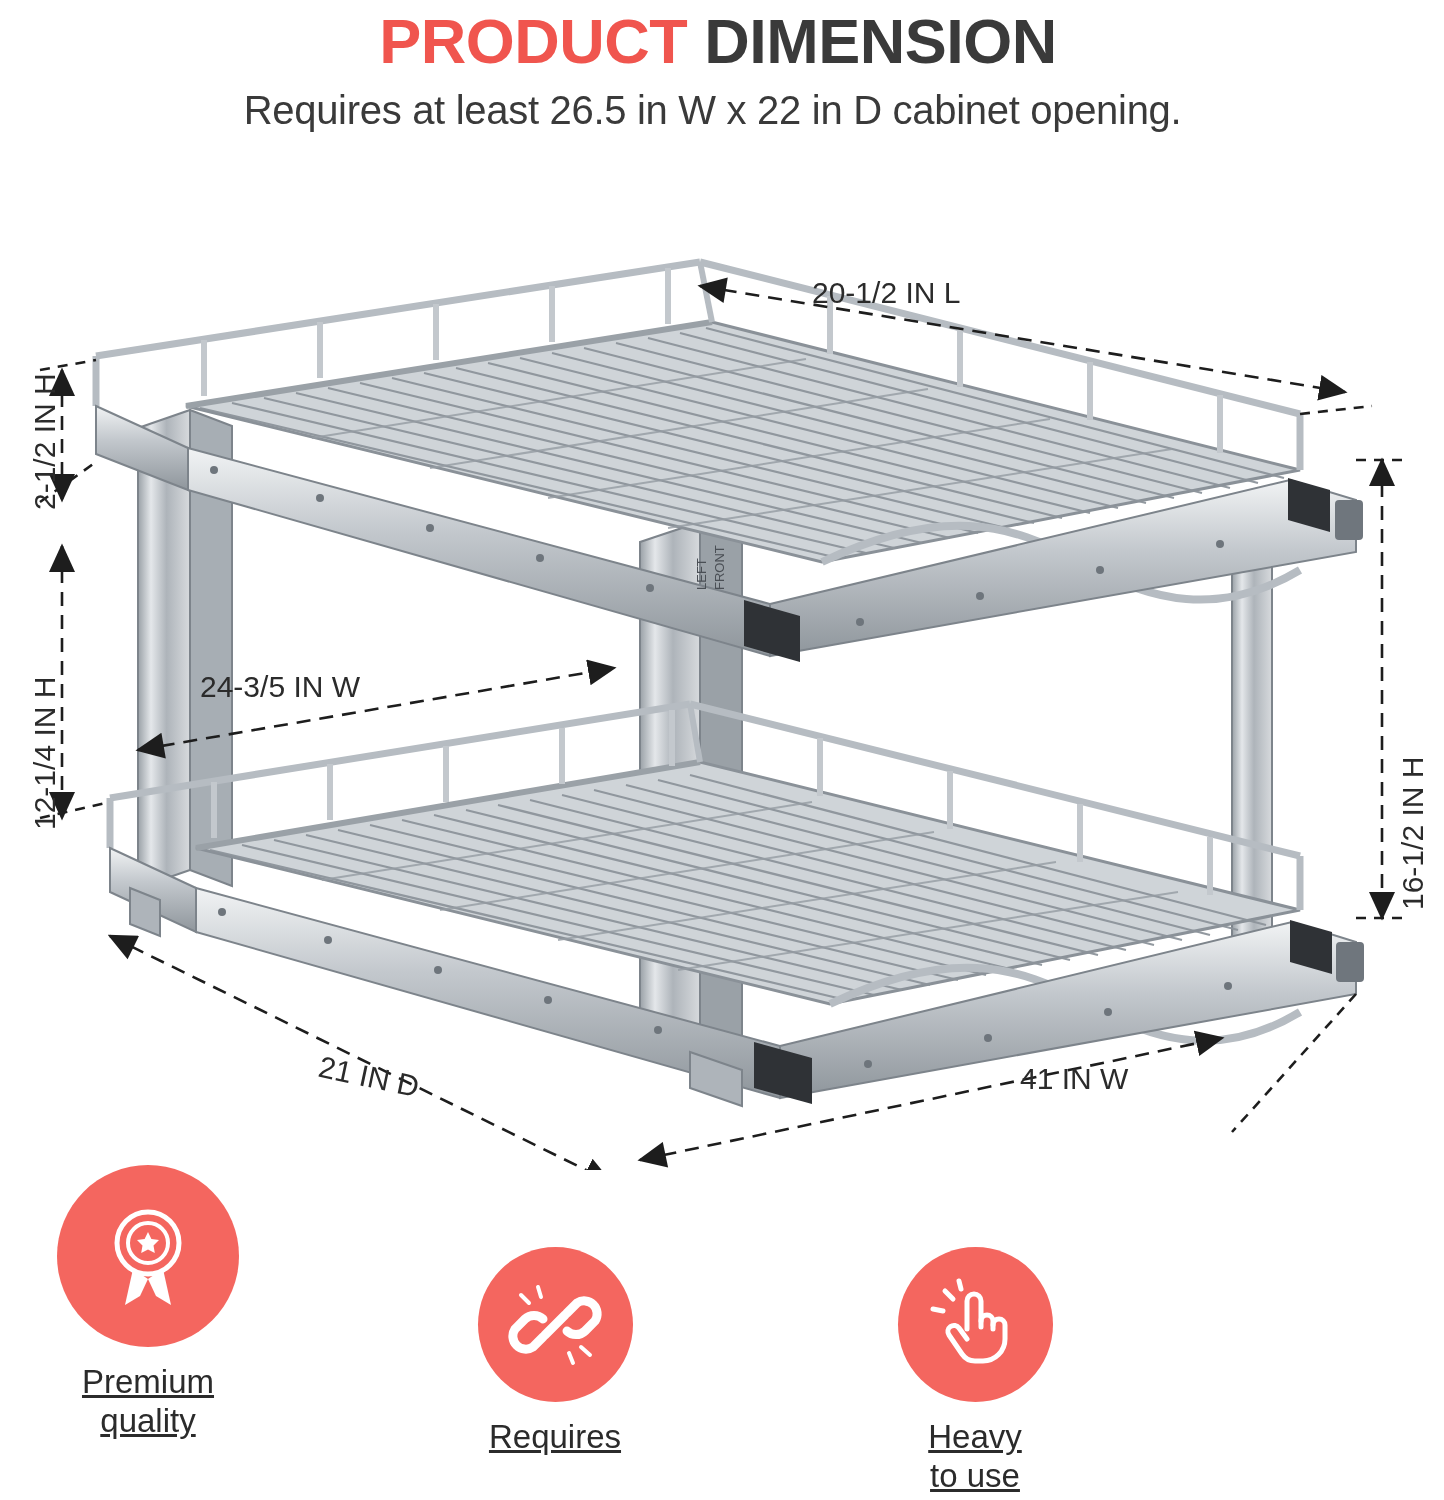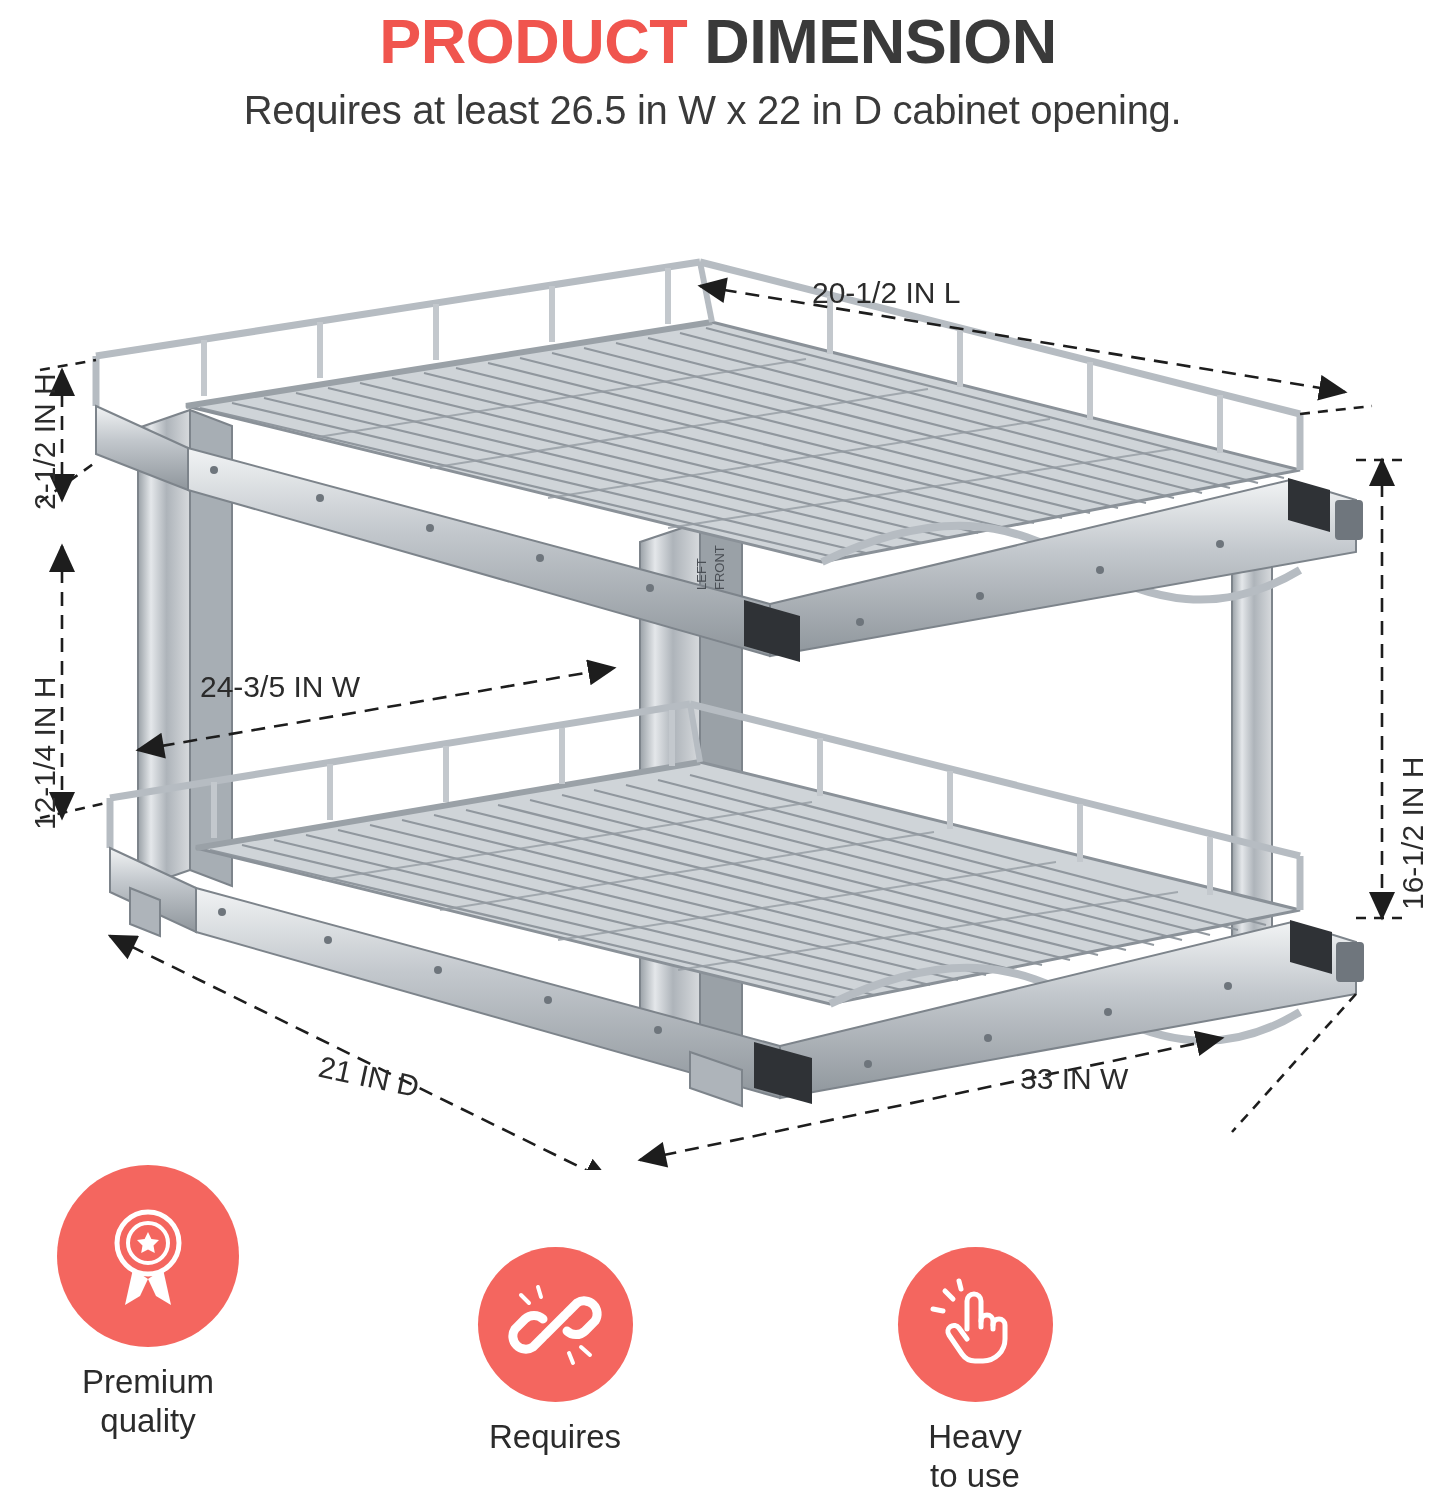--- a/index.html
+++ b/index.html
@@ -97,20 +97,21 @@
     left: 50%;
     top: 50%;
     transform: translate(-50%, -50%);
   }
   .feature-label {
     margin-top: 16px;
     font-size: 33px;
     line-height: 1.18;
     color: #2b2b2b;
     white-space: pre-line;
+    text-decoration: underline;
   }
 
   .f1 { left: 18px;   top: 10px; }
   .f2 { left: 425px;  top: 92px; }
   .f3 { left: 845px;  top: 92px; }
   .f4 { left: 1170px; top: 10px; width: 270px; }
 </style>
 </head>
 <body>
 
@@ -333,21 +334,21 @@
       <line x1="1356" y1="824" x2="1232" y2="962" stroke-dasharray="10 8"></line>
     </g>
   </svg>
 
   <div class="dimlabel" style="left:812px; top:96px;margin-top:10px;">20-1/2 IN L</div>
   <div class="dimlabel rot-left" style="left:28px; top:340px;">2-1/2 IN H</div>
   <div class="dimlabel rot-left" style="left:28px; top:660px;">12-1/4 IN H</div>
   <div class="dimlabel" style="left:200px; top:500px;">24-3/5 IN W</div>
   <div class="dimlabel rot-right" style="left:1396px; top:740px;">16-1/2 IN H</div>
   <div class="dimlabel" style="left:318px; top:890px; transform:rotate(12deg);">21 IN D</div>
-  <div class="dimlabel" style="left:1020px; top:892px;">33 IN W</div>
+  <div class="dimlabel" style="left:1020px; top:892px;">41 IN W</div>
 </div>
 
 <div class="features">
 
   <div class="feature f1">
     <div class="circle">
       <svg width="110" height="110" viewBox="0 0 110 110">
         <circle cx="55" cy="42" r="31" fill="none" stroke="#fff" stroke-width="5"></circle>
         <circle cx="55" cy="42" r="20" fill="none" stroke="#fff" stroke-width="4"></circle>
         <path d="M55 31 l3.4 7 7.6 1.1 -5.5 5.4 1.3 7.6 -6.8 -3.6 -6.8 3.6 1.3 -7.6 -5.5 -5.4 7.6 -1.1 z" fill="#fff"></path>

